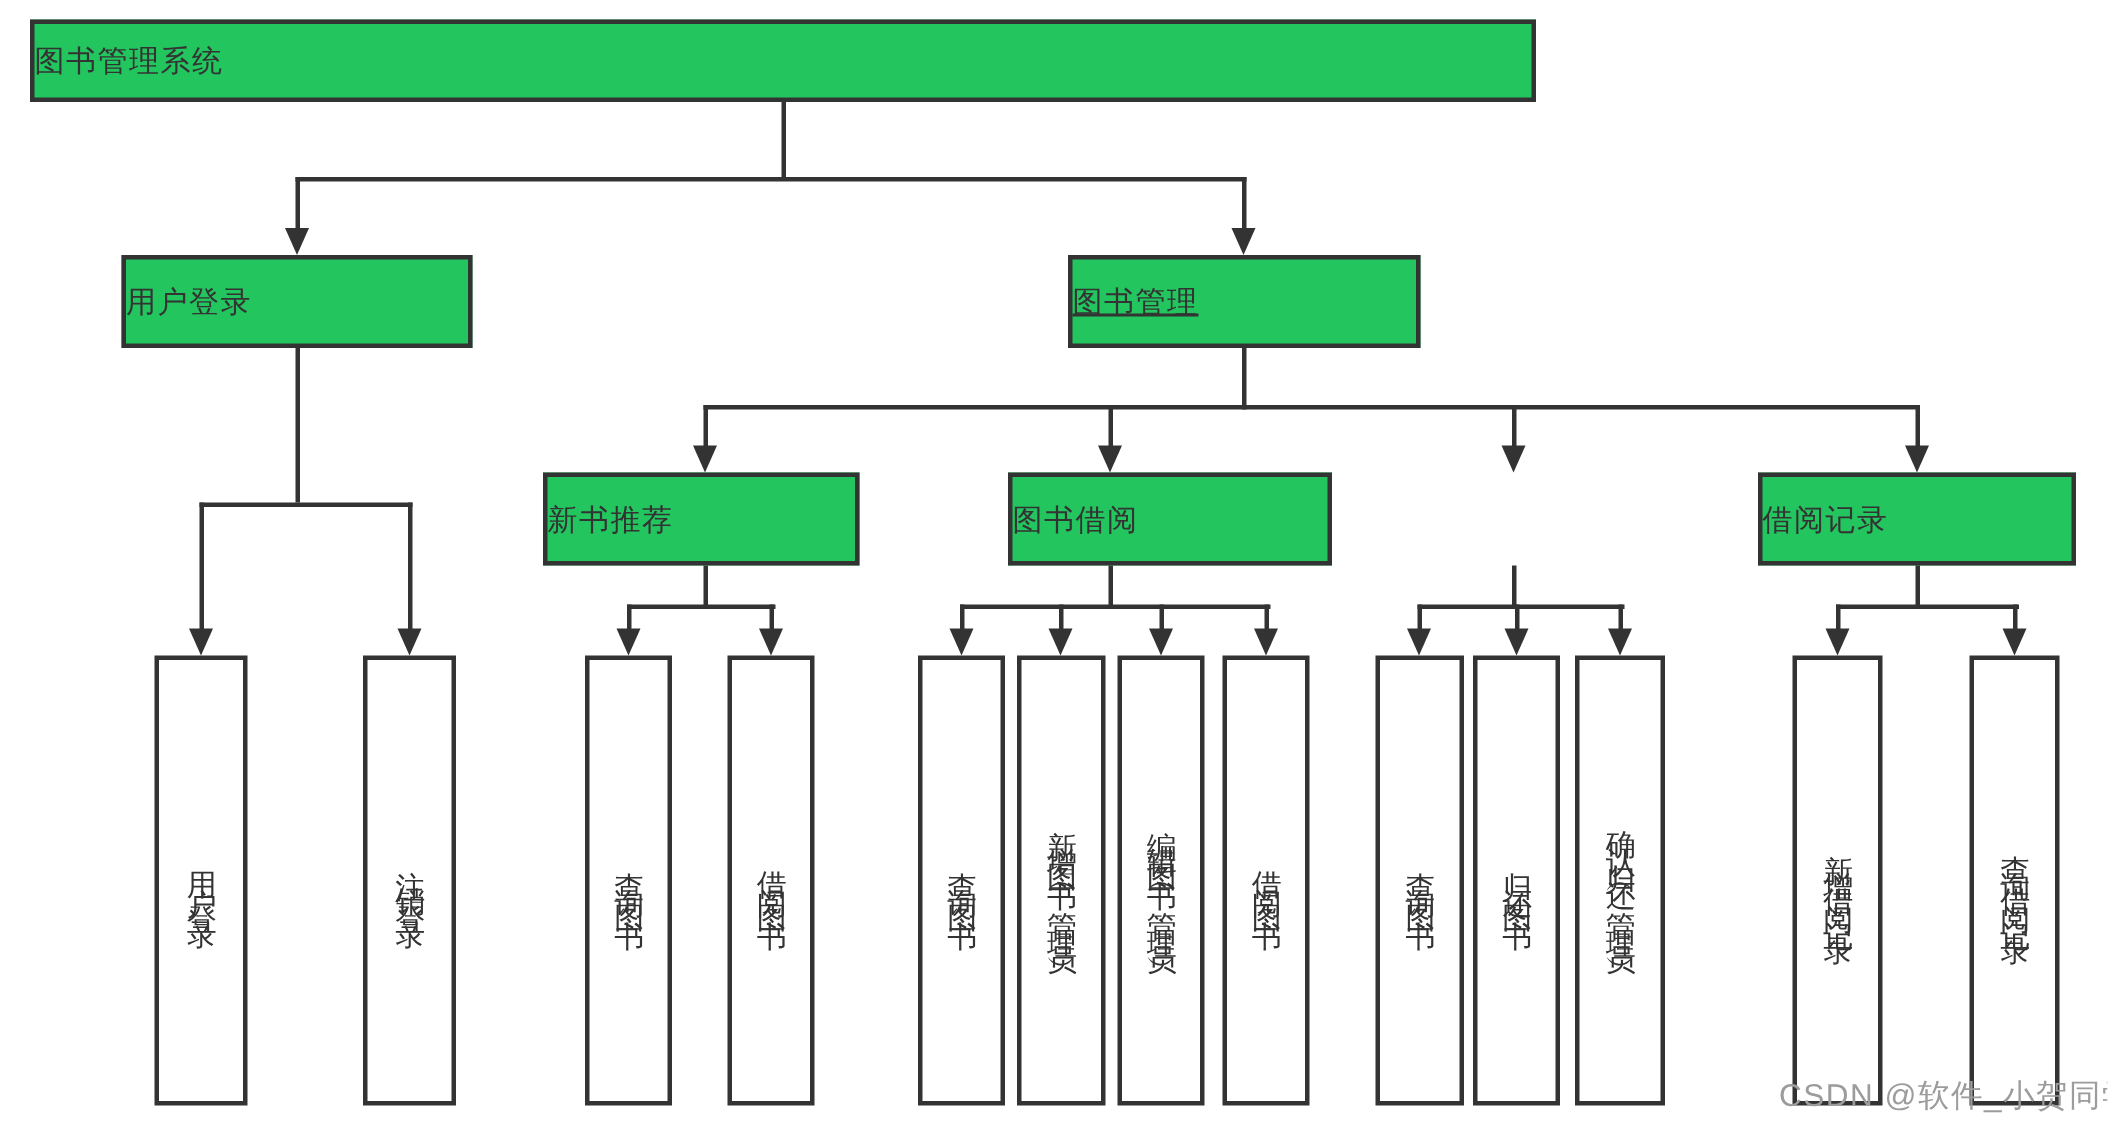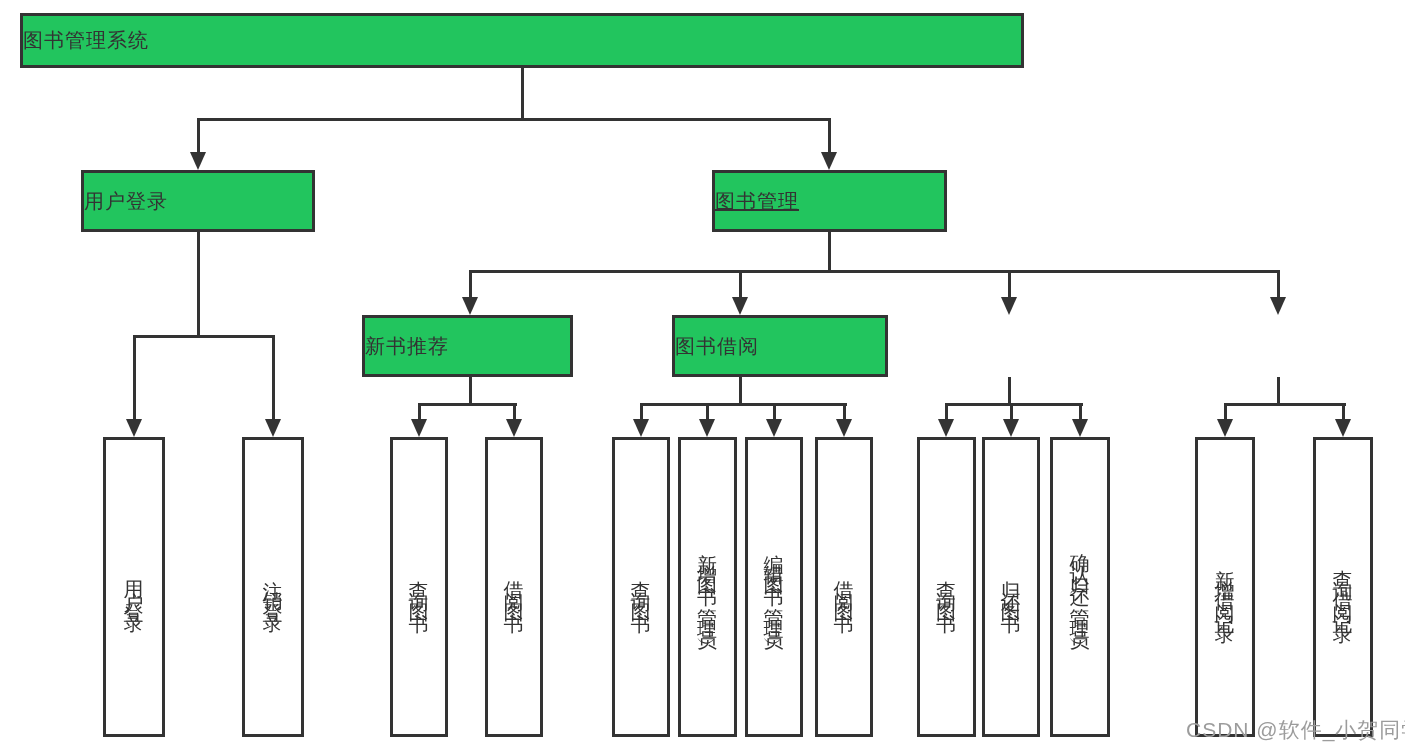--- a/index.html
+++ b/index.html
@@ -46,20 +46,23 @@
   </div>
   <div class="hbox" style="left:712px;top:170px;width:235px;height:62px;text-decoration:underline;">
     <span>图书管理</span>
   </div>
 
   <div class="hbox" style="left:362px;top:315px;width:211px;height:62px;">
     <span>新书推荐</span>
   </div>
   <div class="hbox" style="left:632px;top:315px;width:216px;height:62px;margin-left:40px;">
     <span>图书借阅</span>
+  </div>
+  <div class="hbox" style="left:1172px;top:315px;width:212px;height:62px;">
+    <span>借阅记录</span>
   </div>
 
   <div class="vbox" style="left:103px;top:437px;width:62px;height:300px;">
     <span class="vtext">用户登录</span>
   </div>
   <div class="vbox" style="left:242px;top:437px;width:62px;height:300px;">
     <span class="vtext">注销登录</span>
   </div>
 
   <div class="vbox" style="left:390px;top:437px;width:58px;height:300px;">

